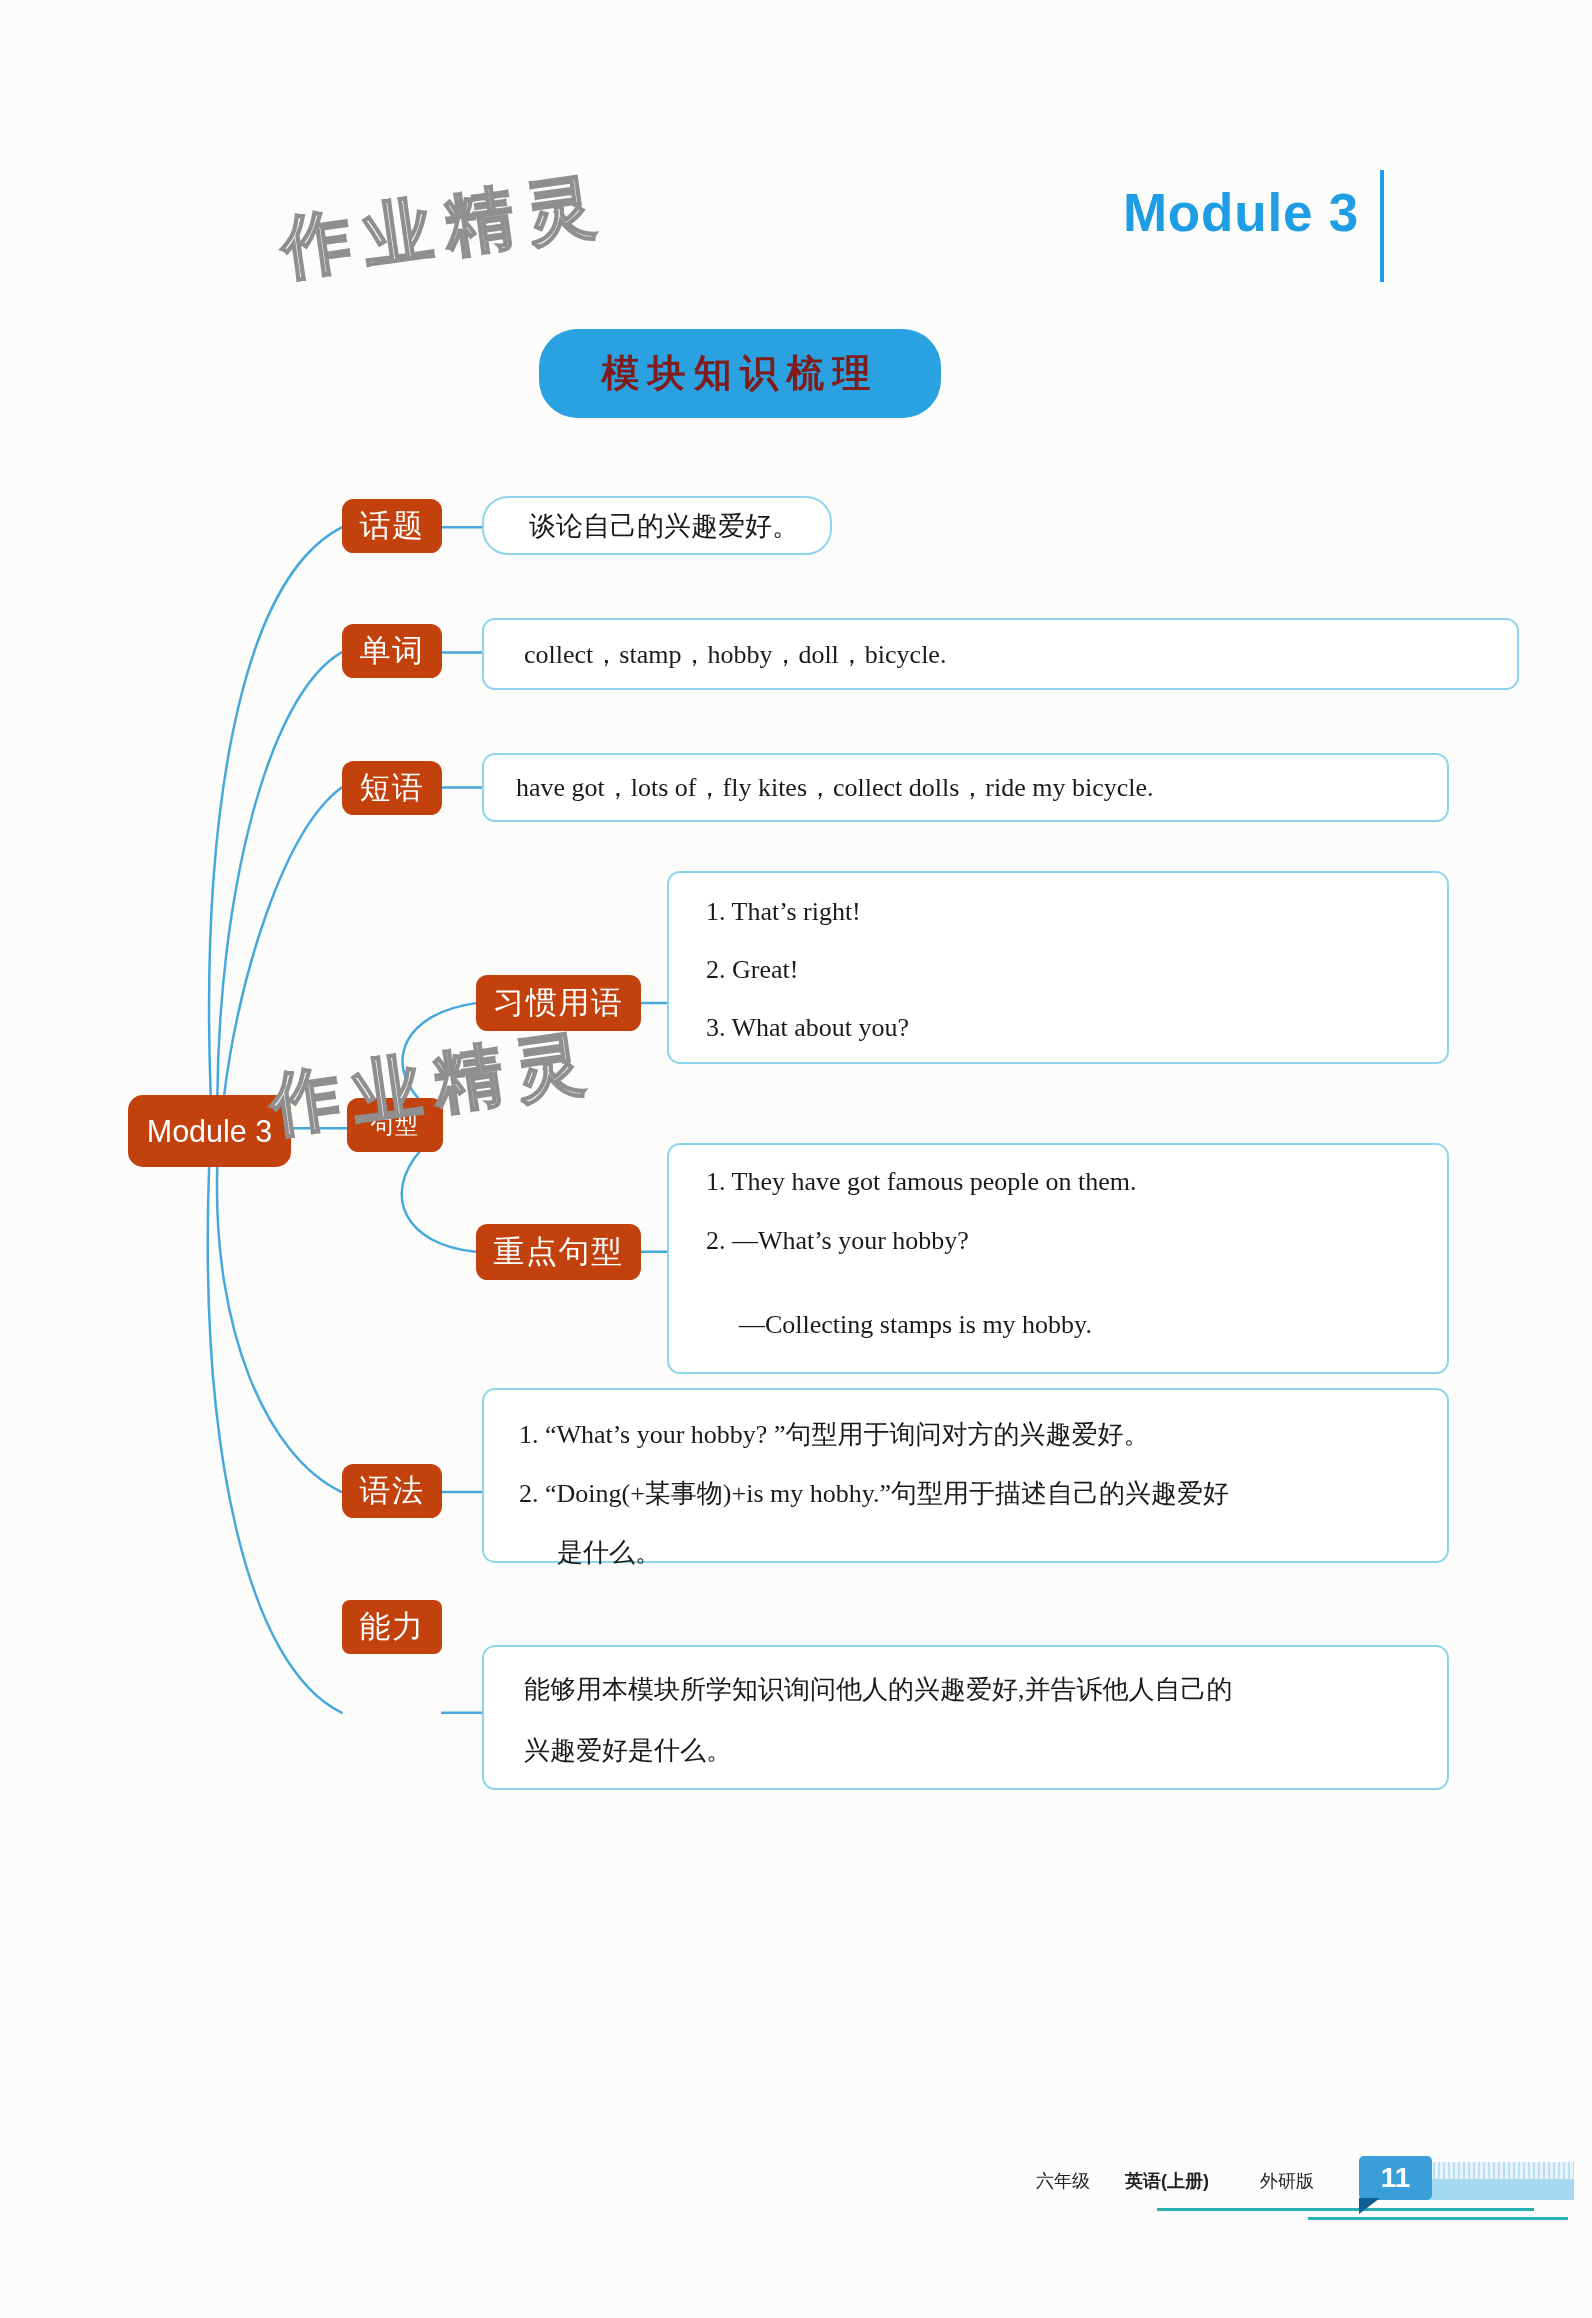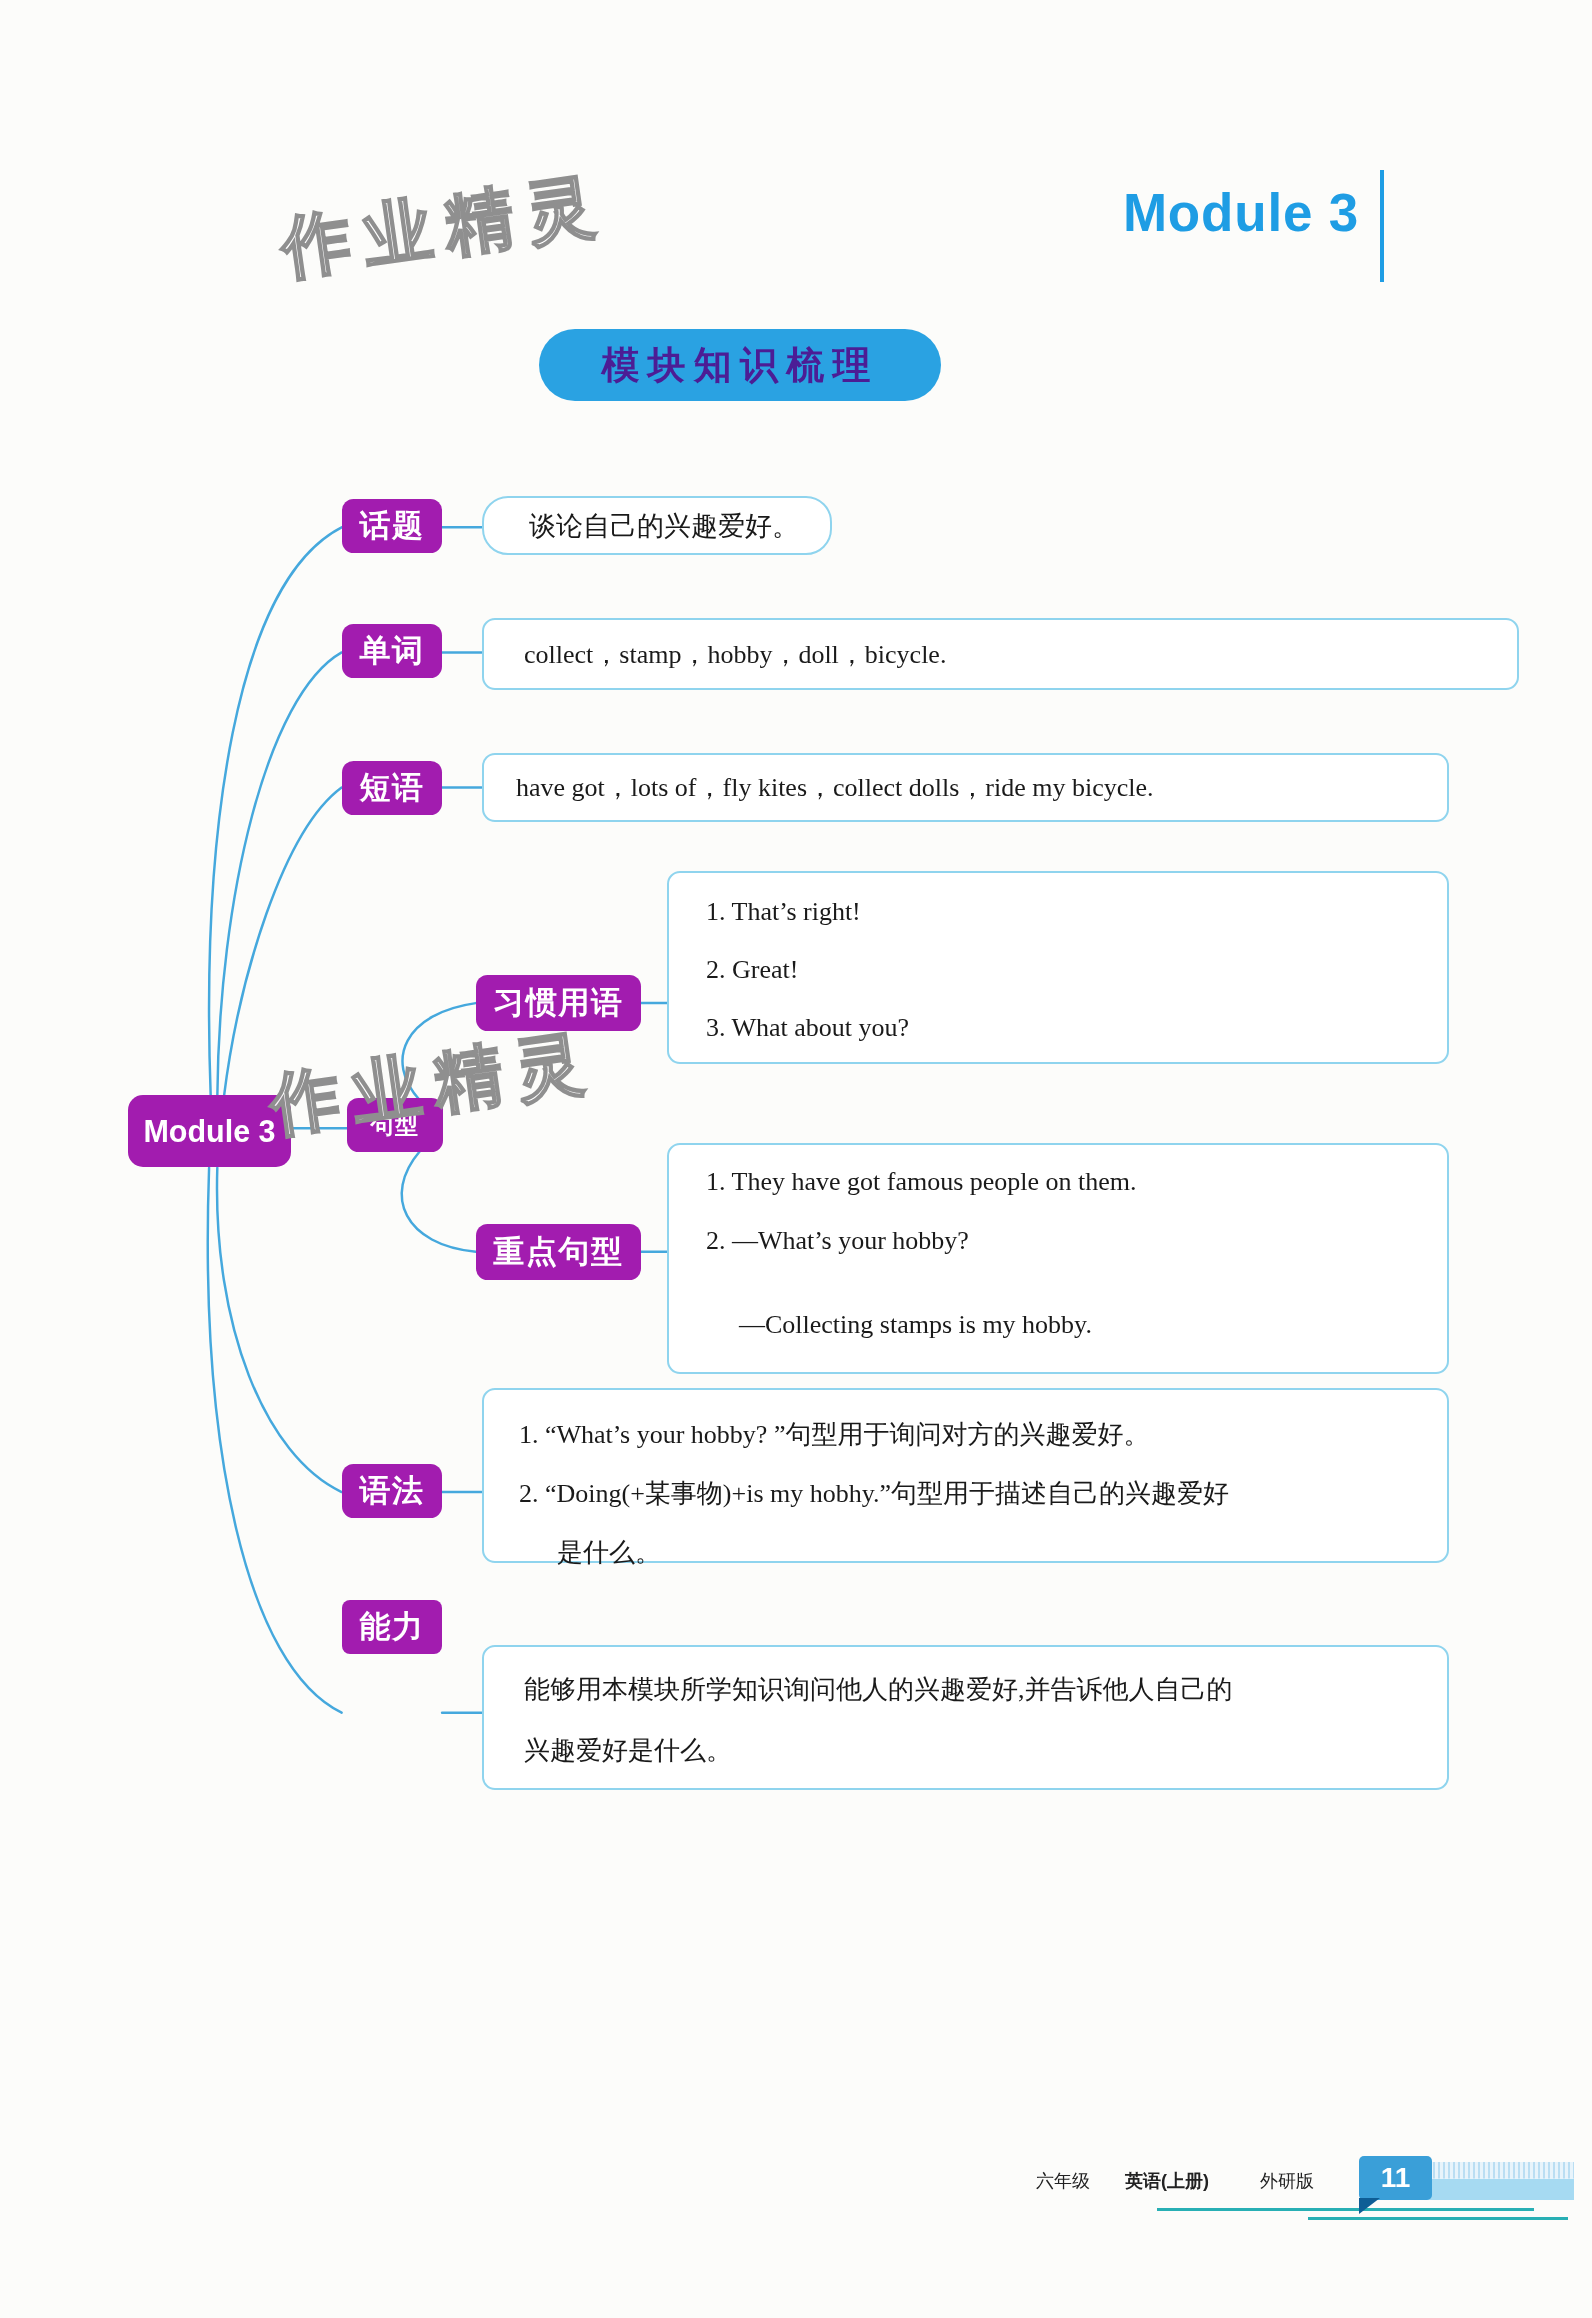--- a/index.html
+++ b/index.html
@@ -13,39 +13,39 @@
   #wires path{fill:none;stroke:#45a8dd;stroke-width:3;stroke-linecap:round;}
 
   
   .module-title{
     position:absolute; left:1046px; top:175px; width:313px; height:74px;
     display:flex; align-items:center; justify-content:flex-end;
     font-size:53px; font-weight:800; letter-spacing:0.8px; color:#1f9de4; z-index:3;
   }
   .title-rule{position:absolute; left:1380px; top:170px; width:4.1px; height:112px; background:#1f9de4; z-index:3;}
   .section-pill{
-    position:absolute; left:539px; top:329px; width:402px; height:72px;
+    position:absolute; left:539px; top:329px; width:402px; height:89px;
     background:#2aa2e2; border-radius:38px; display:flex; align-items:center; justify-content:center;
-    color:#4c1d95; font-size:38px; font-weight:700; letter-spacing:8.2px; z-index:3;
+    color:#7f1d1d; font-size:38px; font-weight:700; letter-spacing:8.2px; z-index:3;
   }
 
   
   .watermark{
     position:absolute; z-index:6; font-size:69px; font-weight:700; letter-spacing:13px;
     color:rgba(255,255,255,.92); -webkit-text-stroke:2.1px #8f8f8f;
     transform:rotate(-8deg); transform-origin:left top; white-space:nowrap;
   }
   #wm1{left:276px; top:204px;}
   #wm2{left:265px; top:1061px;}
 
   
   .node{
-    position:absolute; background:#a21caf; border-radius:11.5px; z-index:4;
+    position:absolute; background:#c2410c; border-radius:11.5px; z-index:4;
     display:flex; align-items:center; justify-content:center;
-    color:#fff; font-weight:700; letter-spacing:1.6px;
+    color:#fff; font-weight:400; letter-spacing:1.6px;
   }
   .node.small{width:100px; height:54px; font-size:31px;}
   #node-topic   {left:342px; top:499px;}
   #node-words   {left:342px; top:624px;}
   #node-phrases {left:342px; top:761px;}
   #node-grammar {left:342px; top:1464px;}
   #node-ability {left:342px; top:1600px;border-radius:8px;}
   #node-root    {left:128px; top:1095px; width:163px; height:72px; border-radius:15px; font-size:30.5px; letter-spacing:0;}
   #node-pattern {left:347px; top:1098px; width:96px; height:54px; font-size:23px;}
   .node.mid{width:165px; height:56px; font-size:31px;}

